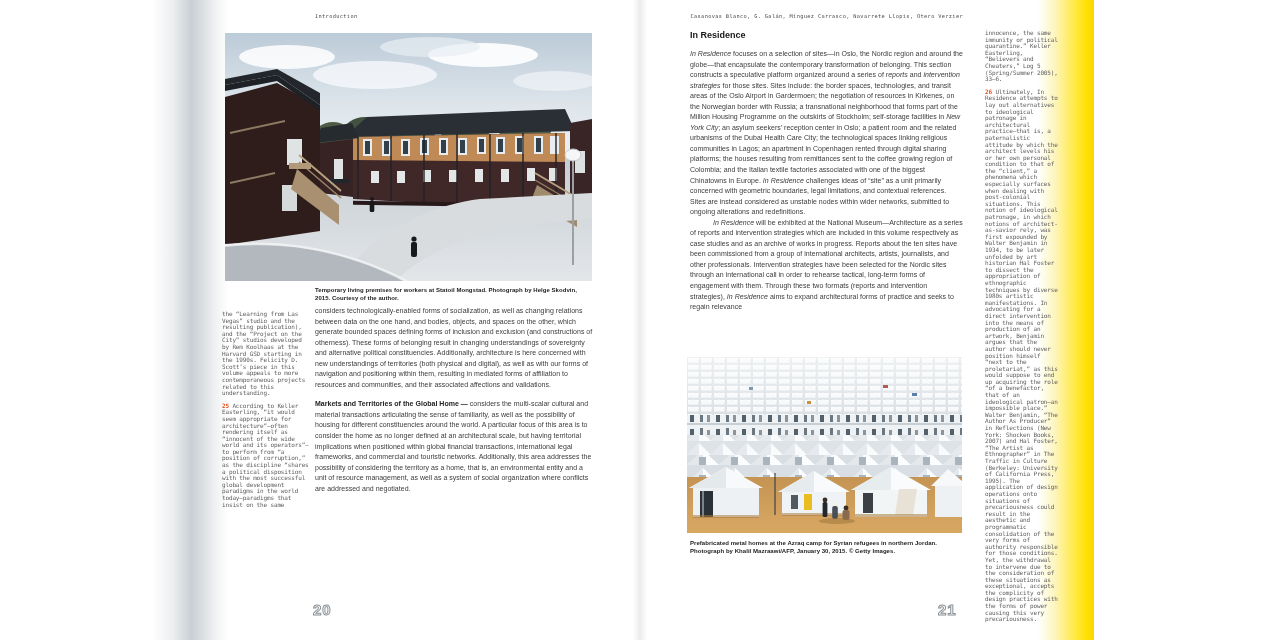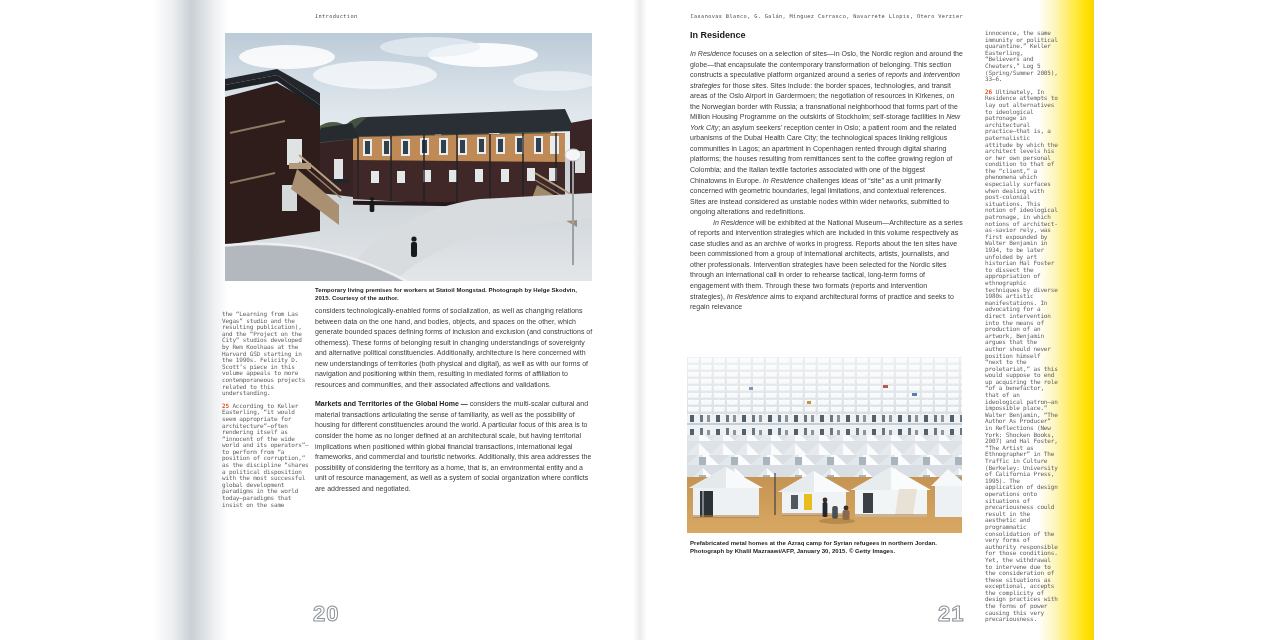--- a/index.html
+++ b/index.html
@@ -23,21 +23,21 @@
   .fn-marker{color:#e84e1a;font-weight:bold;}
   
   .bodytxt{font-size:7px;line-height:10.55px;color:#3b3b3b;letter-spacing:.02px;text-align:left;}
   .bodytxt p{margin:0;}
   .bodytxt p.sp{margin-top:9px;}
   .bodytxt p.indent{text-indent:23px;}
   .lead-bold{font-weight:bold;color:#222;}
   i{font-style:italic;}
   .sec-head{font-size:9px;font-weight:bold;color:#171717;}
   
-  .pagenum{font-size:22px;font-weight:bold;color:#ffffff;-webkit-text-stroke:1px #8a9196;letter-spacing:1px;}
+  .pagenum{font-size:15px;font-weight:bold;color:#ffffff;-webkit-text-stroke:1px #8a9196;letter-spacing:1px;}
   .photo{overflow:hidden;}
   .photo svg{display:block;}
 </style>
 </head>
 <body>
 
 <div id="spread">
 
   <div class="abs edge-grad"></div>
   <div class="abs gutter"></div>

